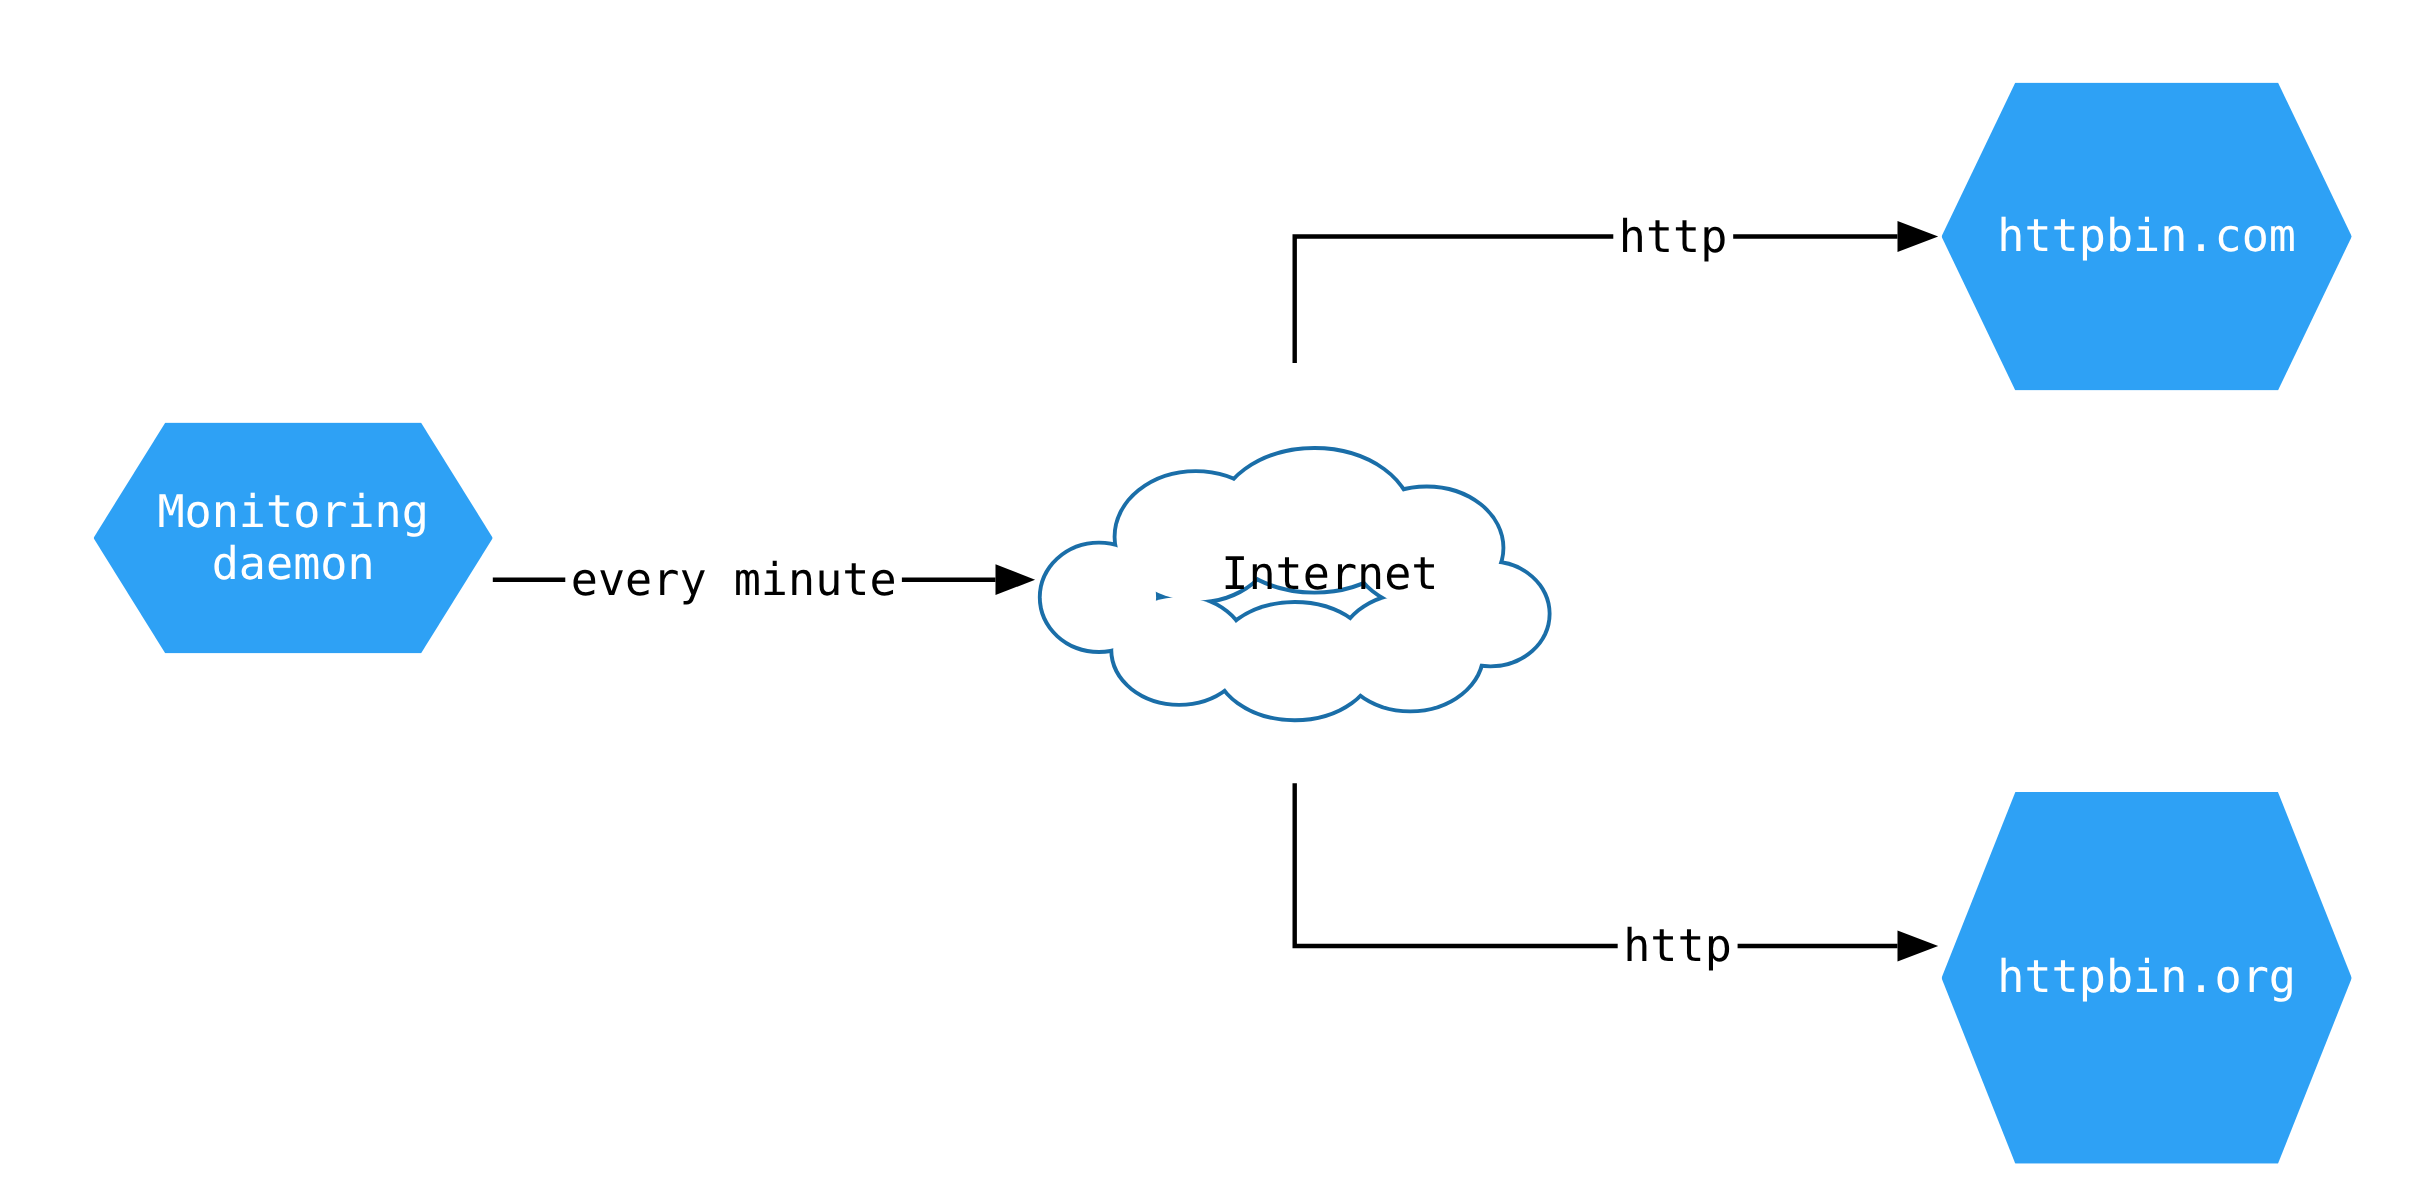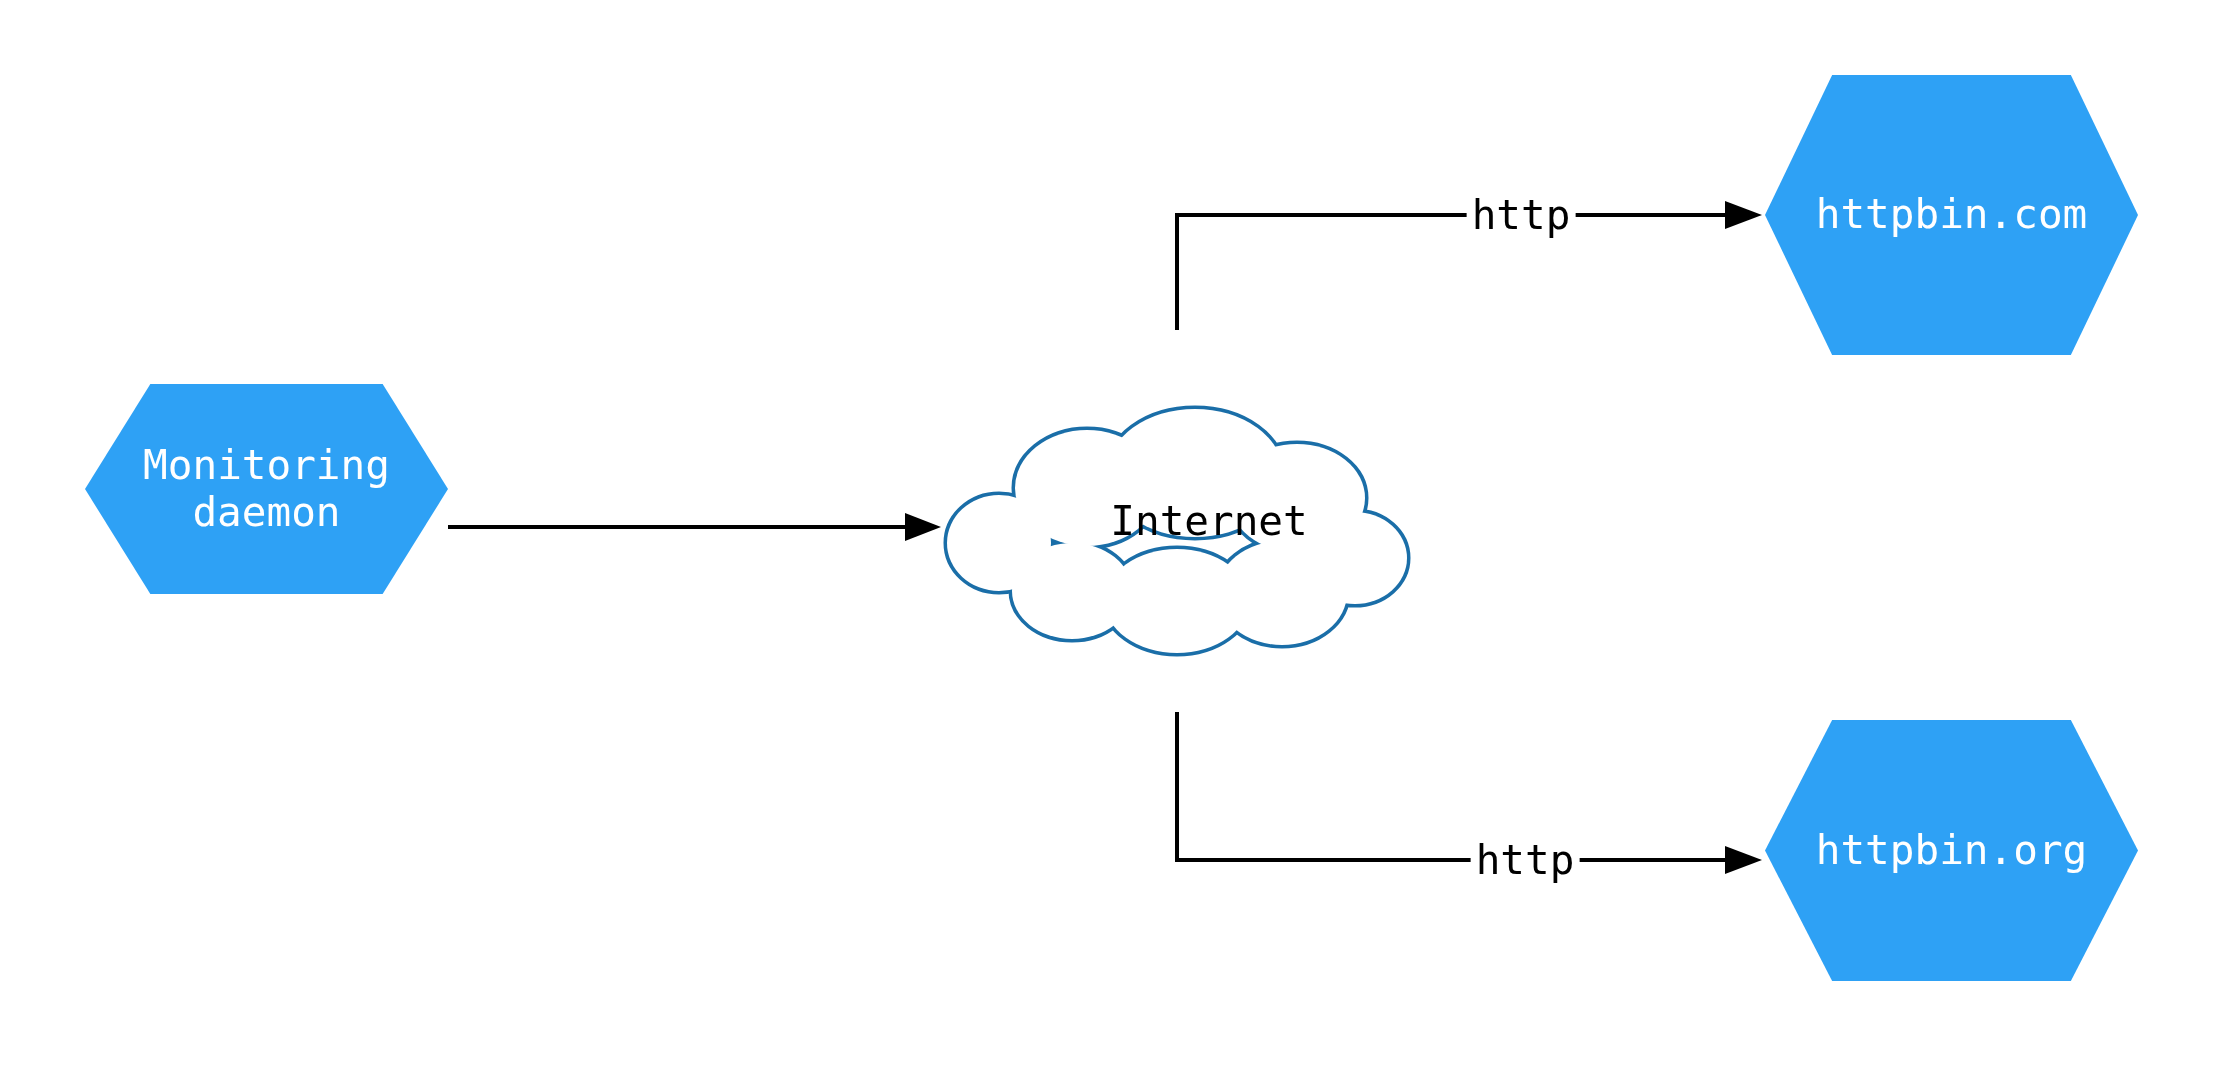--- a/index.html
+++ b/index.html
@@ -43,21 +43,21 @@
   }
   .hexagon .hex-label {
     color: #ffffff;
     font-size: 41px;
     line-height: 1.15;
     text-align: center;
     white-space: pre-line;
   }
   .hex-monitoring { left: 85px;   top: 384px; width: 363px; height: 210px; }
   .hex-example    { left: 1765px; top: 75px;  width: 373px; height: 280px; }
-  .hex-httpbin    { left: 1765px; top: 720px; width: 373px; height: 261px; }
+  .hex-httpbin    { left: 1765px; top: 720px; width: 373px; height: 338px; }
   .node-label {
     position: absolute;
     transform: translate(-50%, -50%);
     font-size: 41px;
     white-space: nowrap;
   }
   .edge-label {
     position: absolute;
     transform: translate(-50%, -50%);
     font-size: 41px;
@@ -121,18 +121,19 @@
   <div class="hexagon hex-example" style="background-color: rgb(46, 161, 245);">
     <div class="hex-label" style="color: rgb(255, 255, 255);">httpbin.com</div>
   </div>
 
   <div class="hexagon hex-httpbin" style="background-color: rgb(46, 161, 245);">
     <div class="hex-label" style="color: rgb(255, 255, 255);">httpbin.org</div>
   </div>
 
   <div class="node-label lbl-internet">Internet</div>
 
+  <div class="edge-label lbl-every-minute" style="color: rgb(0, 0, 0);">every minute</div>
 
   <div class="edge-label lbl-http" style="color: rgb(0, 0, 0);">http</div>
 
   <div class="edge-label lbl-https" style="color: rgb(0, 0, 0);">http</div>
 
 </div>
 
 </body></html>

